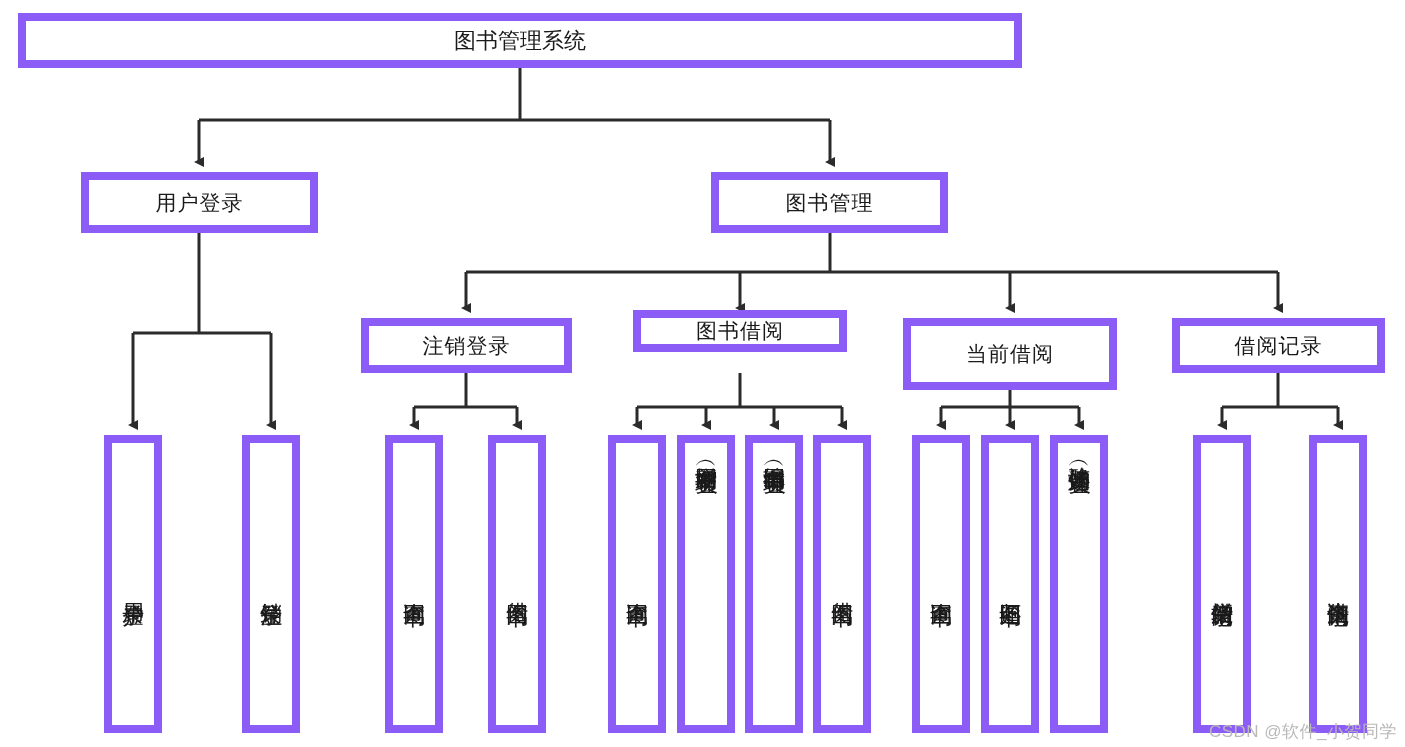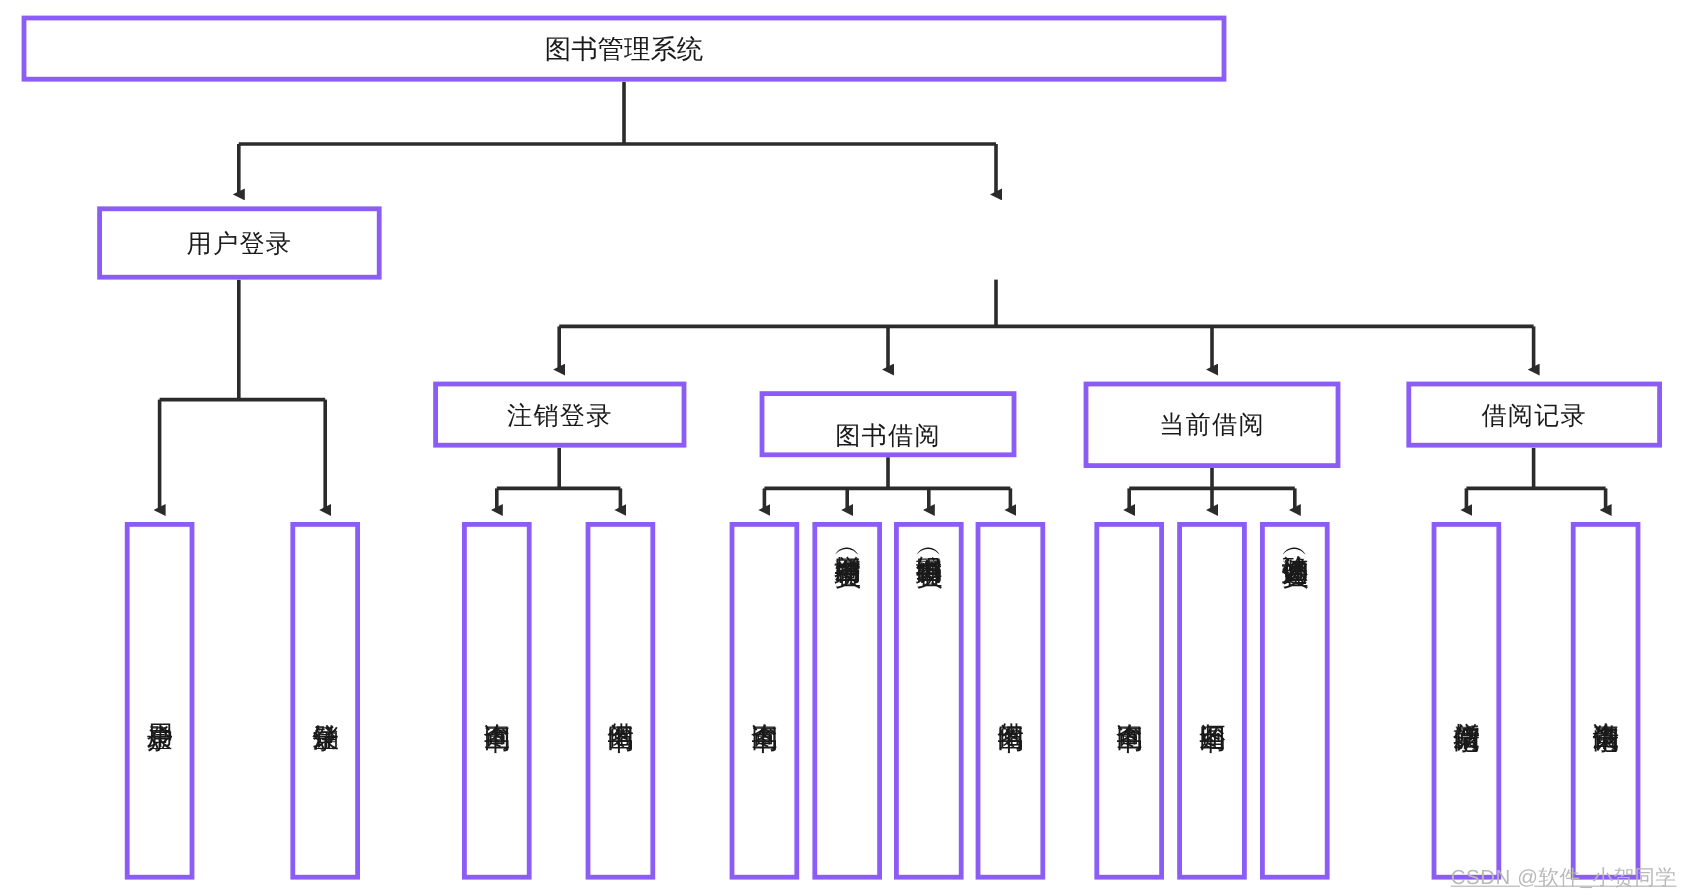--- a/index.html
+++ b/index.html
@@ -23,21 +23,21 @@
   svg.connectors {
     position: absolute;
     left: 0;
     top: 0;
     width: 1405px;
     height: 747px;
   }
   .node {
     position: absolute;
     box-sizing: border-box;
-    border: 4px solid #8b5cf6;
+    border: 8px solid #8b5cf6;
     background: #ffffff;
     display: flex;
     align-items: center;
     justify-content: center;
     color: #1a1a1a;
   }
   .node.horiz {
     font-size: 21px;
     letter-spacing: 1px;
   }
@@ -62,21 +62,20 @@
   }
   .watermark {
     position: absolute;
     right: 8px;
     bottom: 4px;
     font-size: 17px;
     color: #b9b9b9;
     letter-spacing: 0.5px;
     white-space: nowrap;
     user-select: none;
-    text-decoration: underline;
   }
 </style>
 </head>
 <body>
 
 <div id="diagram-root">
 
   <svg class="connectors" viewBox="0 0 1405 747" xmlns="http://www.w3.org/2000/svg">
     <defs>
       <marker id="arrow" markerWidth="10" markerHeight="10" refX="5" refY="5" orient="auto" markerUnits="userSpaceOnUse">
@@ -130,25 +129,28 @@
     </g>
   </svg>
 
   <div class="node root" style="left:18px; top:13px; width:1004px; height:55px;">
     <span>图书管理系统</span>
   </div>
 
   <div class="node horiz" style="left:81px; top:172px; width:237px; height:61px;">
     <span>用户登录</span>
   </div>
+  <div class="node horiz" style="left:711px; top:172px; width:237px; height:61px;">
+    <span>图书管理</span>
+  </div>
 
   <div class="node horiz" style="left:361px; top:318px; width:211px; height:55px;">
     <span>注销登录</span>
   </div>
-  <div class="node horiz" style="left:633px; top:326px; width:214px; height:55px;align-items:flex-end;">
+  <div class="node horiz" style="left:633px; top:310px; width:214px; height:42px;">
     <span>图书借阅</span>
   </div>
   <div class="node horiz" style="left:903px; top:318px; width:214px; height:72px;">
     <span>当前借阅</span>
   </div>
   <div class="node horiz" style="left:1172px; top:318px; width:213px; height:55px;">
     <span>借阅记录</span>
   </div>
 
   <div class="node leaf centered" style="left:104px; top:435px; width:58px; height:298px;">

